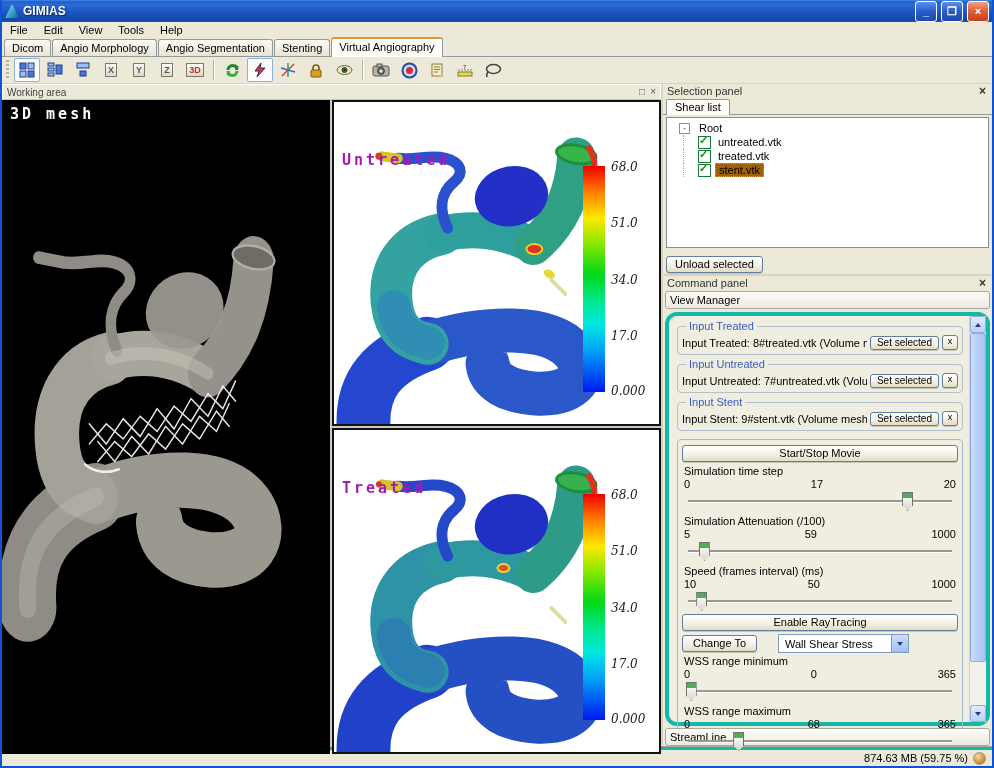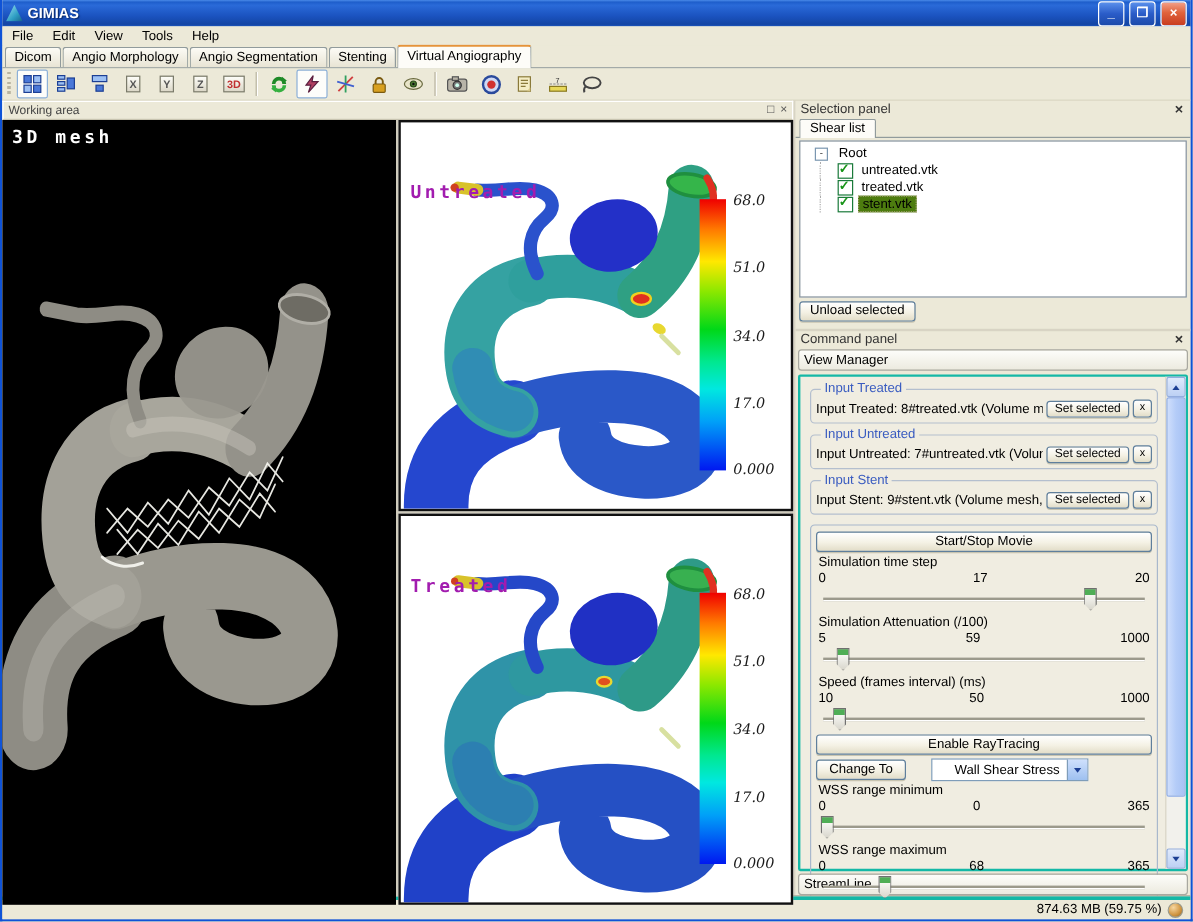--- a/index.html
+++ b/index.html
@@ -58,27 +58,27 @@
   .sel-panel{flex:0 0 190px;display:flex;flex-direction:column;border-bottom:2px solid #d8d4c4;}
   .tabstrip{height:16px;flex:0 0 16px;display:flex;align-items:flex-end;padding-left:3px;border-bottom:1px solid #919b9c;}
   .mini-tab{border:1px solid #919b9c;border-bottom:none;border-radius:2px 2px 0 0;background:#fdfcf8;padding:1px 8px 2px;margin-bottom:-1px;}
   .tree-box{flex:1;margin:2px 3px;background:#fff;border:1px solid #828f9a;overflow:hidden;padding:3px 0 0 6px;}
   .tree-row{display:flex;align-items:center;height:14px;}
   .expander{width:9px;height:9px;border:1px solid #7a96b0;background:#fff;font-size:8px;line-height:7px;text-align:center;color:#333;margin:0 6px 0 6px;}
   .tree-indent{width:14px;border-left:1px dotted #aaa;height:14px;margin-left:10px;}
   .checkbox{width:11px;height:11px;border:1px solid #1a7a3a;background:#fff;margin-right:4px;position:relative;flex:0 0 11px;}
   .checkbox::after{content:"✓";position:absolute;left:0px;top:-3px;color:#189418;font-size:11px;font-weight:bold;}
   .tree-label{padding:0 3px;}
-  .tree-label.selected{background:#4d7c0f;border:1px dotted #b0a880;}
-  .btnrow{flex:0 0 22px;display:flex;align-items:flex-start;padding:1px 3px;}
+  .tree-label.selected{background:#a16207;border:1px dotted #b0a880;}
+  .btnrow{flex:0 0 22px;display:flex;align-items:flex-end;padding:1px 3px;}
   .btn{background:linear-gradient(180deg,#fff,#f4f1e4 55%,#e2ddc8);border:1px solid #5f7f9c;border-radius:3px;padding:1px 8px 2px;text-align:center;box-shadow:0 1px 0 #c8c4b0;}
 
   .cmd-panel{flex:1;display:flex;flex-direction:column;min-height:0;}
   .collapse-bar{flex:0 0 14px;margin:1px 2px;border:1px solid #a8a8a0;border-radius:3px;background:linear-gradient(180deg,#fdfdfa,#eceadf);padding:1px 4px;display:flex;align-items:center;}
-  .cmd-content{flex:1;margin:2px 2px 1px;border:2px solid #14b8a6;border-radius:2px;background:#f0ede1;display:flex;min-height:0;}
+  .cmd-content{flex:1;margin:2px 2px 1px;border:4px solid #14b8a6;border-radius:12px;background:#f0ede1;display:flex;min-height:0;}
   .cmd-inner{flex:1;padding:3px 4px 3px 6px;min-width:0;display:flex;flex-direction:column;}
   
   .scrollcol{flex:0 0 16px;display:flex;flex-direction:column;background:#f2f1ec;border-left:1px solid #d8d4c4;}
   .sc-arrow{flex:0 0 15px;background:linear-gradient(180deg,#e0eafc,#bcd0f4);border:1px solid #93adde;border-radius:2px;display:flex;align-items:center;justify-content:center;}
   .sc-arrow::after{content:"";border-left:3px solid transparent;border-right:3px solid transparent;}
   .sc-arrow.up::after{border-bottom:4px solid #1c3f94;}
   .sc-arrow.down::after{border-top:4px solid #1c3f94;}
   .sc-track{flex:1;position:relative;}
   .sc-thumb{position:absolute;left:0;right:0;top:0;height:88%;border:1px solid #8cabe8;border-radius:2px;background:linear-gradient(90deg,#cfdefc,#b4ccf8 50%,#a8c2f4);}
 
@@ -93,21 +93,21 @@
   .bigbox{border:1px solid #a8b8cc;border-radius:4px;margin:6px 2px 2px;padding:4px 4px 2px;flex:1;}
   .btn-wide{display:block;width:100%;box-sizing:border-box;margin:1px 0 3px;padding:1px 0 2px;}
   .slider{margin:2px 2px 0;}
   .s-label{height:13px;}
   .s-vals{display:flex;justify-content:space-between;height:13px;}
   .s-track{position:relative;height:22px;margin:0 4px;}
   .s-track::before{content:"";position:absolute;left:0;right:0;top:9px;height:2px;background:#9c9a8c;border-bottom:1px solid #fff;}
   .s-thumb{position:absolute;top:1px;width:11px;height:19px;margin-left:-5px;border:1px solid #707070;box-sizing:border-box;background:linear-gradient(180deg,#4fae56 0 30%,#f6f6f2 30%,#d8d6cc);clip-path:polygon(0 0,100% 0,100% 70%,50% 100%,0 70%);}
   .changerow{display:flex;align-items:center;gap:21px;margin:3px 0 2px;}
   .changebtn{padding:1px 10px 2px;}
-  .dropdown{display:flex;align-items:center;border:1px solid #7f9db9;background:#fff;height:17px;text-align:right;}
+  .dropdown{display:flex;align-items:center;border:1px solid #7f9db9;background:#fff;height:17px;}
   .dd-text{padding:0 6px;min-width:100px;}
   .dd-btn{width:16px;height:100%;background:linear-gradient(180deg,#cfe0fc,#9ec0f0);border-left:1px solid #7f9db9;display:flex;align-items:center;justify-content:center;}
   .dd-btn::after{content:"";border-left:3px solid transparent;border-right:3px solid transparent;border-top:4px solid #1c3f94;}
 
   
   .statusbar{height:16px;flex:0 0 16px;background:#ece9d8;border-top:3px solid #14b8a6;box-shadow:0 -1px 0 #aca899;display:flex;align-items:center;justify-content:flex-end;padding:0 6px;gap:5px;}
   .memball{width:11px;height:11px;border-radius:50%;background:radial-gradient(circle at 35% 30%,#f6d6a0,#cf9440 60%,#8a6020);border:1px solid #9a9a8c;}
 </style>
 </head>
 <body>

